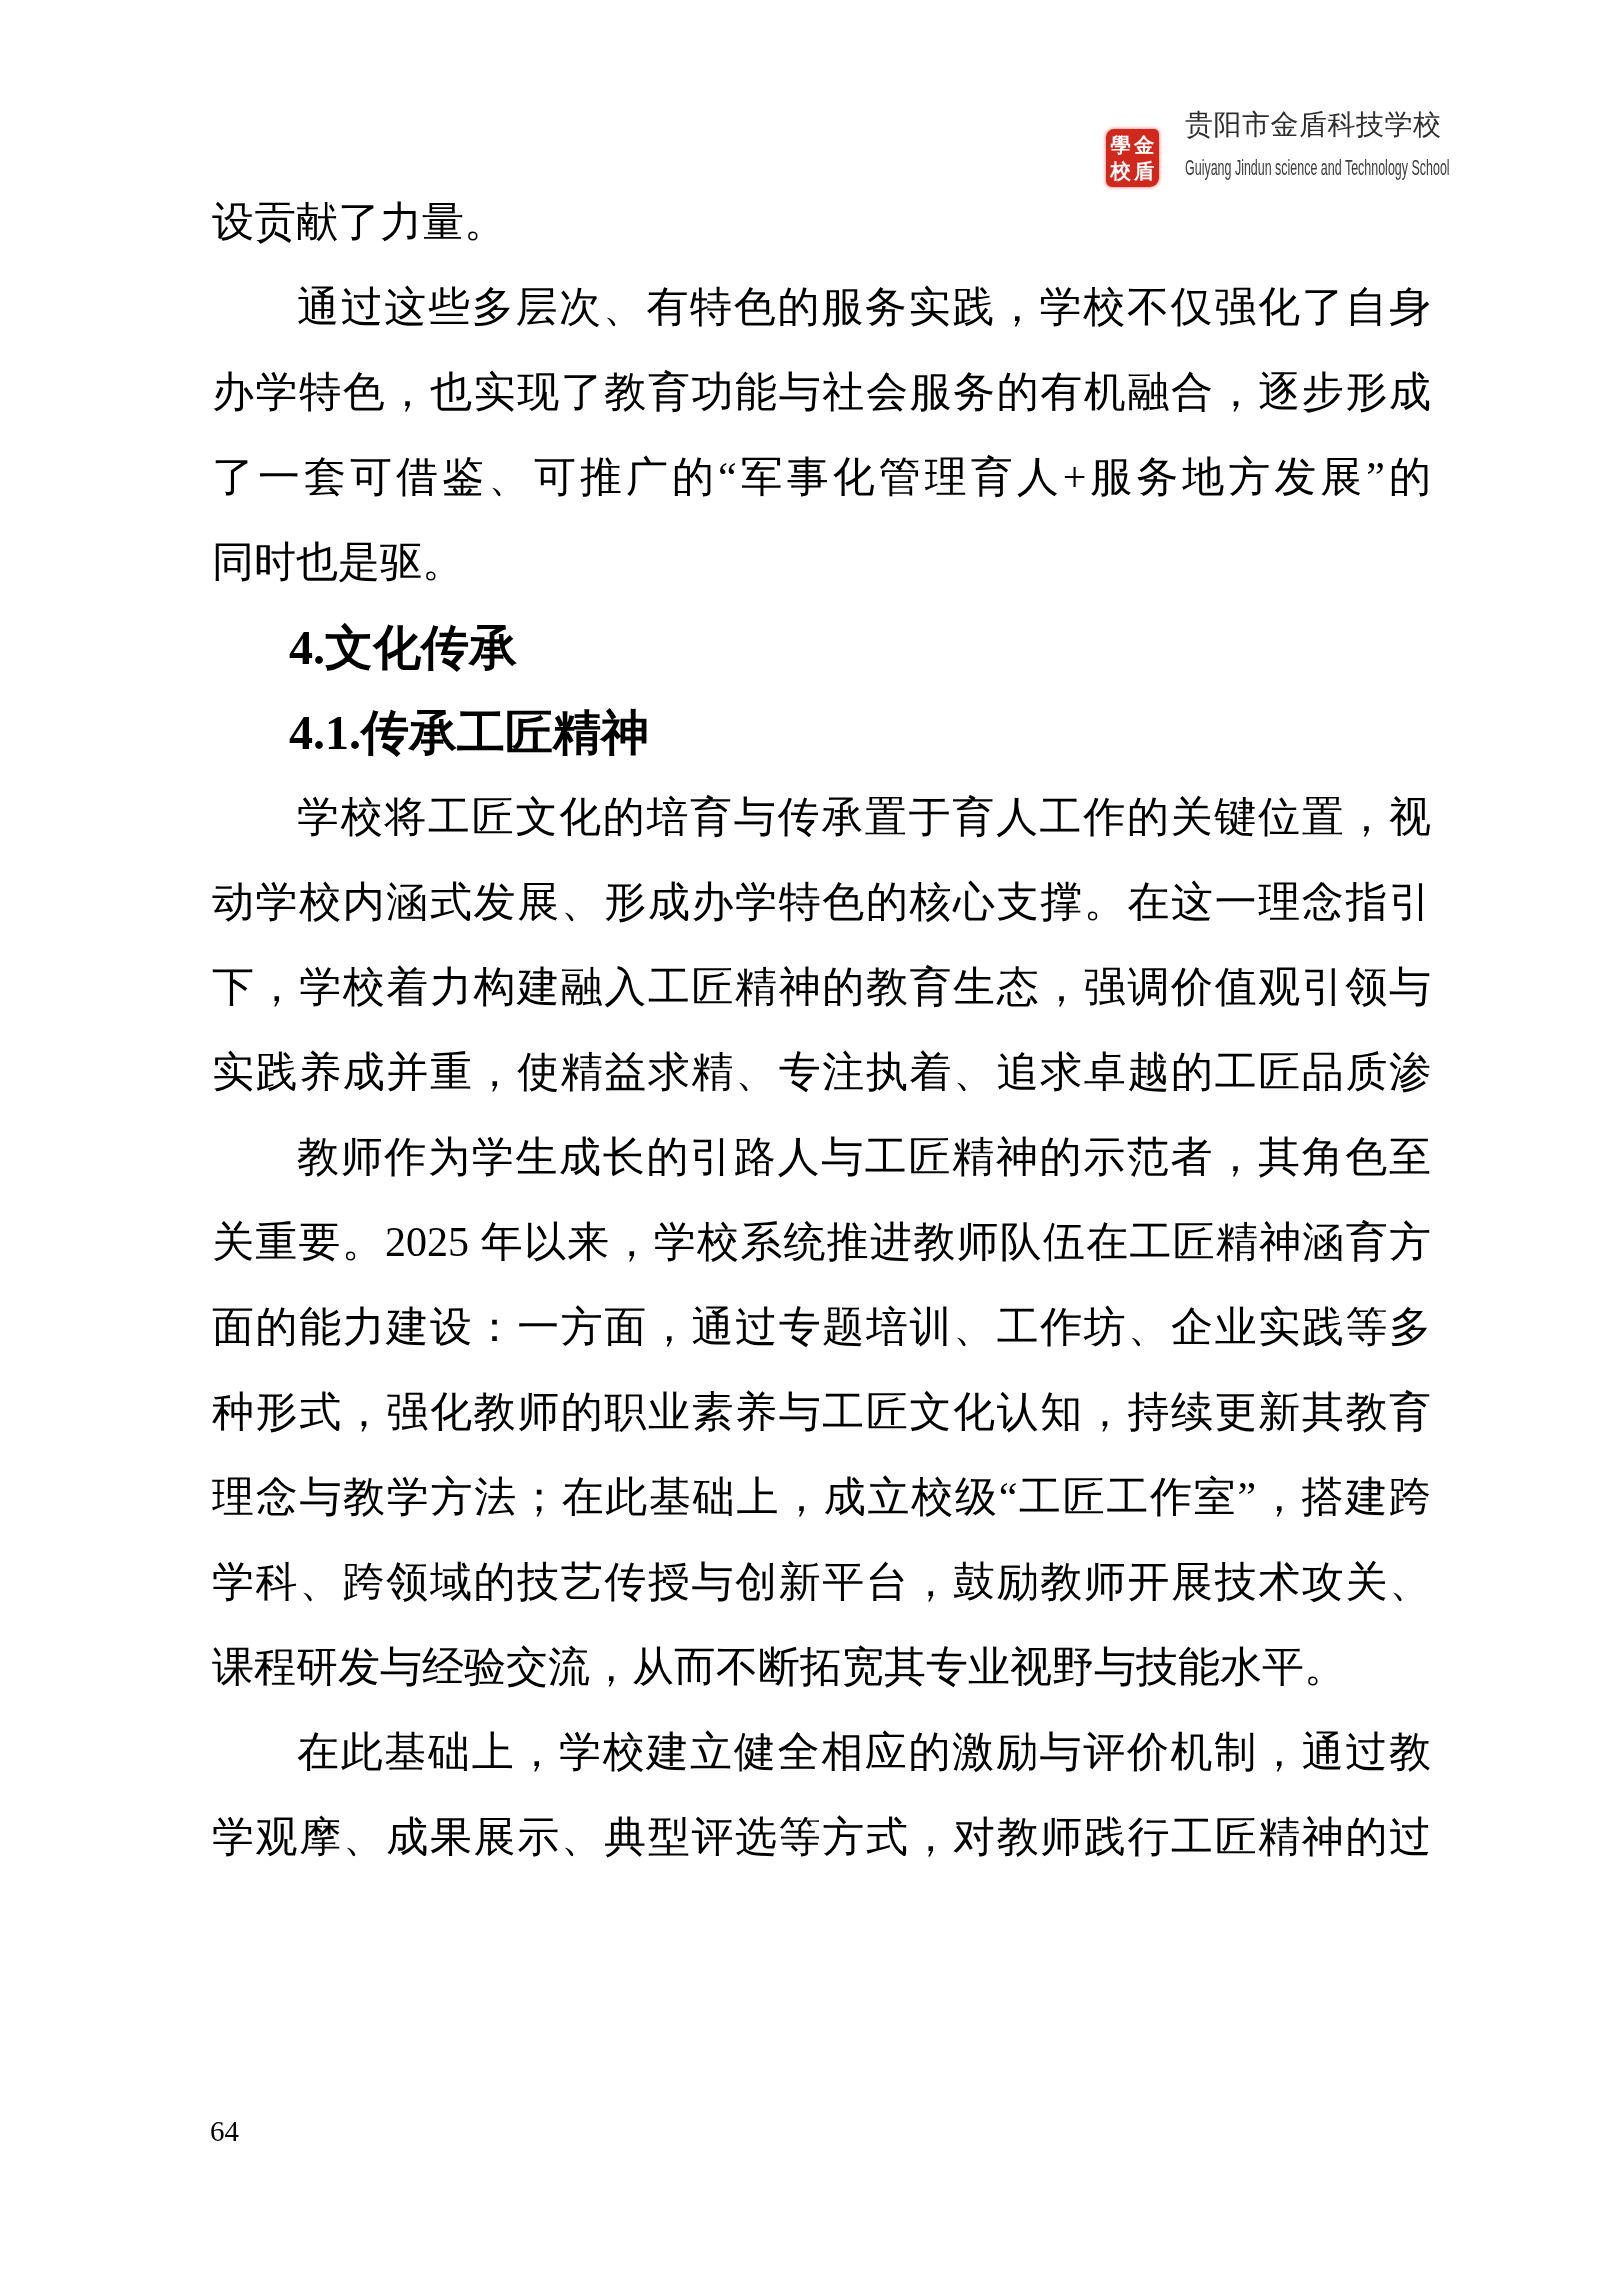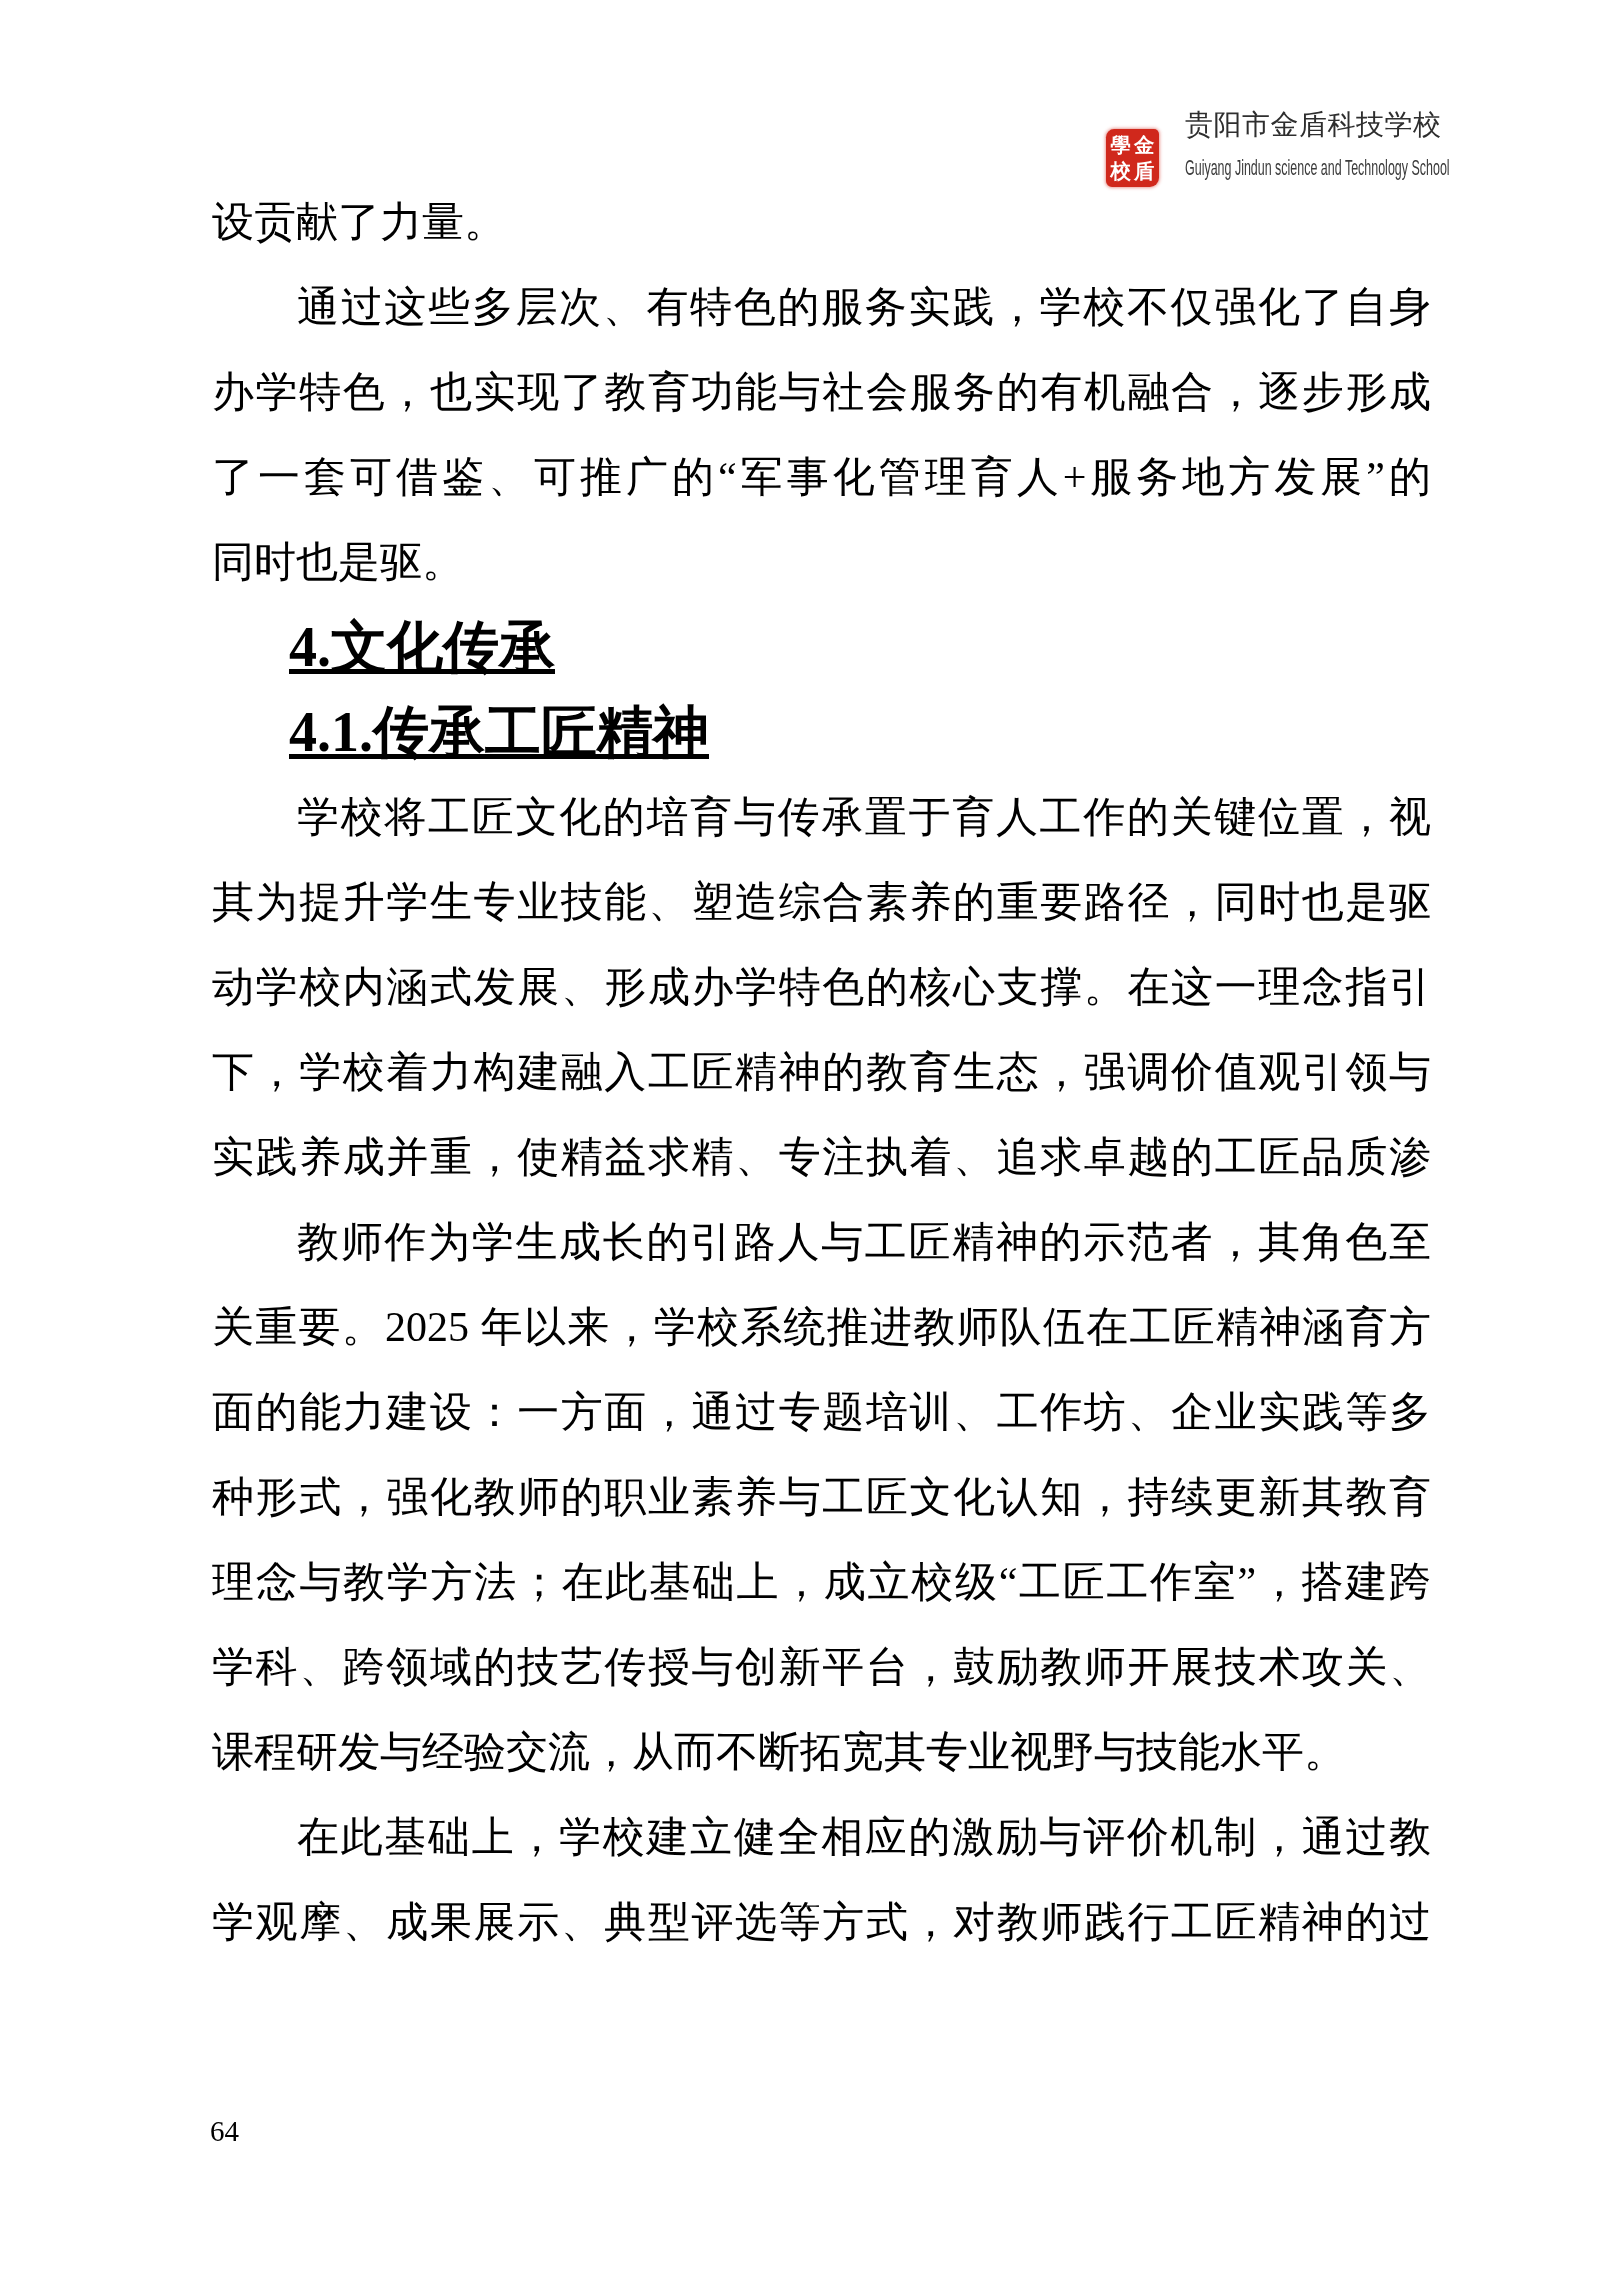--- a/index.html
+++ b/index.html
@@ -79,23 +79,22 @@
     color: #000000;
   }
   .line.j {           
     white-space: normal;
     text-align: justify;
     text-align-last: justify;
   }
   .line.ind { text-indent: 85px; }      
   .line.heading {
     font-weight: 700;
-    font-size: 56px;
+    font-size: 48px;
     text-indent: 77px;
-    text-decoration: underline;
   }
 
   
   .page-num {
     position: absolute;
     left: 210px; top: 2116px;
     font-size: 29px;
     line-height: 31px;
     color: #000000;
     font-family: "Liberation Serif", "DejaVu Serif", serif;
@@ -117,21 +116,20 @@
 
 <div class="content">
   <div class="line">设贡献了力量。</div>
   <div class="line j ind">通过这些多层次、有特色的服务实践，学校不仅强化了自身</div>
   <div class="line j">办学特色，也实现了教育功能与社会服务的有机融合，逐步形成</div>
   <div class="line j">了一套可借鉴、可推广的“军事化管理育人+服务地方发展”的</div>
   <div class="line">同时也是驱。</div>
   <div class="line heading">4.文化传承</div>
   <div class="line heading">4.1.传承工匠精神</div>
   <div class="line j ind">学校将工匠文化的培育与传承置于育人工作的关键位置，视</div>
-  <div class="line j">其为提升学生专业技能、塑造综合素养的重要路径，同时也是驱</div>
   <div class="line j">动学校内涵式发展、形成办学特色的核心支撑。在这一理念指引</div>
   <div class="line j">下，学校着力构建融入工匠精神的教育生态，强调价值观引领与</div>
   <div class="line j">实践养成并重，使精益求精、专注执着、追求卓越的工匠品质渗</div>
   <div class="line j ind">教师作为学生成长的引路人与工匠精神的示范者，其角色至</div>
   <div class="line j">关重要。2025 年以来，学校系统推进教师队伍在工匠精神涵育方</div>
   <div class="line j">面的能力建设：一方面，通过专题培训、工作坊、企业实践等多</div>
   <div class="line j">种形式，强化教师的职业素养与工匠文化认知，持续更新其教育</div>
   <div class="line j">理念与教学方法；在此基础上，成立校级“工匠工作室”，搭建跨</div>
   <div class="line j">学科、跨领域的技艺传授与创新平台，鼓励教师开展技术攻关、</div>
   <div class="line">课程研发与经验交流，从而不断拓宽其专业视野与技能水平。</div>

